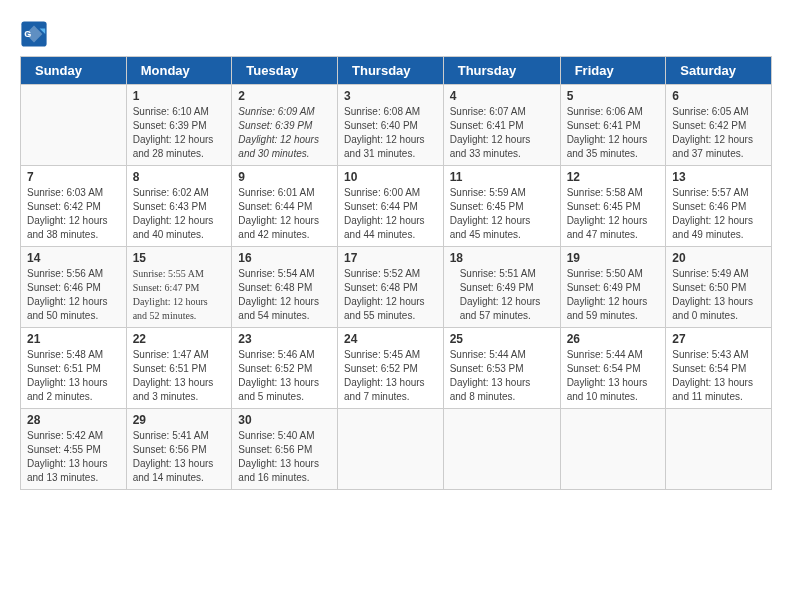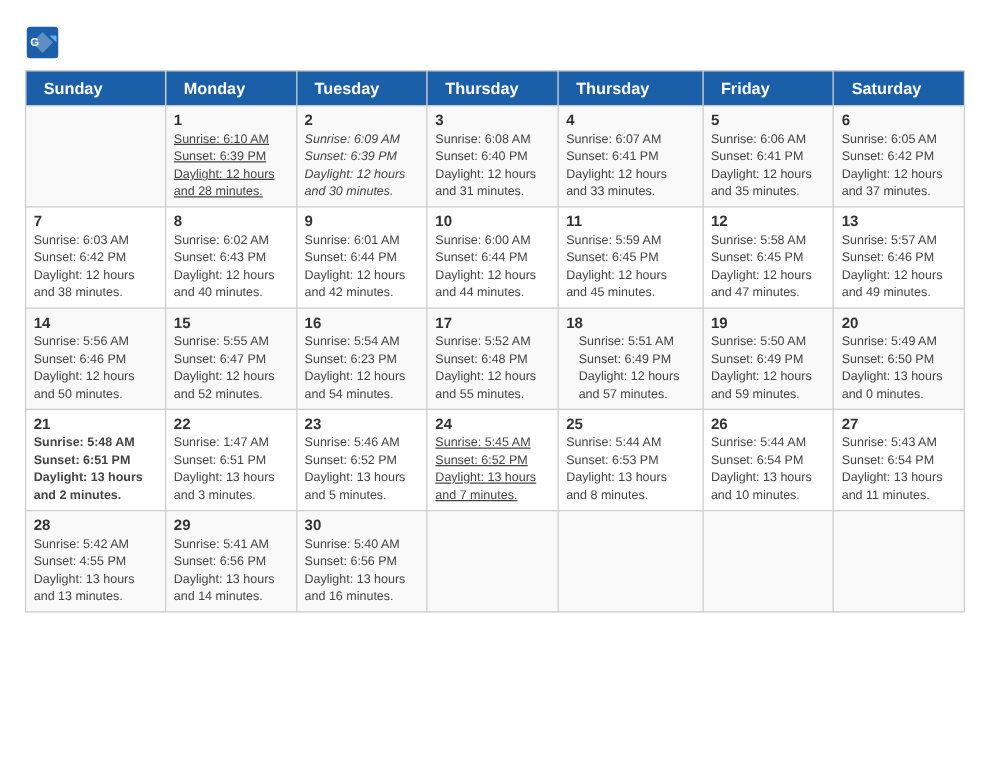--- a/index.html
+++ b/index.html
@@ -121,21 +121,21 @@
         <th>Thursday</th>
         <th>Friday</th>
         <th>Saturday</th>
       </tr>
   </thead>
   <tbody id="calendar-body">
   <tr>
         <td class="empty-cell"></td>
         <td>
           <span class="day-num">1</span>
-          <div class="day-detail" style="white-space: pre-line; text-decoration: underline;">Sunrise: 6:10 AM
+          <div class="day-detail" style="white-space: pre-line;">Sunrise: 6:10 AM
 Sunset: 6:39 PM
 Daylight: 12 hours
 and 28 minutes.</div>
         </td>
         <td>
           <span class="day-num">2</span>
           <div class="day-detail" style="white-space: pre-line; font-style: italic;">Sunrise: 6:09 AM
 Sunset: 6:39 PM
 Daylight: 12 hours
 and 30 minutes.</div>
@@ -223,29 +223,29 @@
       <tr>
         <td>
           <span class="day-num">14</span>
           <div class="day-detail" style="white-space: pre-line;">Sunrise: 5:56 AM
 Sunset: 6:46 PM
 Daylight: 12 hours
 and 50 minutes.</div>
         </td>
         <td>
           <span class="day-num">15</span>
-          <div class="day-detail" style="white-space: pre-line;">Sunrise: 5:55 AM
+          <div class="day-detail" style="white-space: pre-line; font-family: Liberation Serif, serif;">Sunrise: 5:55 AM
 Sunset: 6:47 PM
 Daylight: 12 hours
 and 52 minutes.</div>
         </td>
         <td>
           <span class="day-num">16</span>
           <div class="day-detail" style="white-space: pre-line;">Sunrise: 5:54 AM
-Sunset: 6:23 PM
+Sunset: 6:48 PM
 Daylight: 12 hours
 and 54 minutes.</div>
         </td>
         <td>
           <span class="day-num">17</span>
           <div class="day-detail" style="white-space: pre-line;">Sunrise: 5:52 AM
 Sunset: 6:48 PM
 Daylight: 12 hours
 and 55 minutes.</div>
         </td>
@@ -267,42 +267,42 @@
           <span class="day-num">20</span>
           <div class="day-detail" style="white-space: pre-line;">Sunrise: 5:49 AM
 Sunset: 6:50 PM
 Daylight: 13 hours
 and 0 minutes.</div>
         </td>
       </tr>
       <tr>
         <td>
           <span class="day-num">21</span>
-          <div class="day-detail" style="white-space: pre-line; font-weight: bold;">Sunrise: 5:48 AM
+          <div class="day-detail" style="white-space: pre-line;">Sunrise: 5:48 AM
 Sunset: 6:51 PM
 Daylight: 13 hours
 and 2 minutes.</div>
         </td>
         <td>
           <span class="day-num">22</span>
           <div class="day-detail" style="white-space: pre-line;">Sunrise: 1:47 AM
 Sunset: 6:51 PM
 Daylight: 13 hours
 and 3 minutes.</div>
         </td>
         <td>
           <span class="day-num">23</span>
           <div class="day-detail" style="white-space: pre-line;">Sunrise: 5:46 AM
 Sunset: 6:52 PM
 Daylight: 13 hours
 and 5 minutes.</div>
         </td>
         <td>
           <span class="day-num">24</span>
-          <div class="day-detail" style="white-space: pre-line; text-decoration: underline;">Sunrise: 5:45 AM
+          <div class="day-detail" style="white-space: pre-line;">Sunrise: 5:45 AM
 Sunset: 6:52 PM
 Daylight: 13 hours
 and 7 minutes.</div>
         </td>
         <td>
           <span class="day-num">25</span>
           <div class="day-detail" style="white-space: pre-line;">Sunrise: 5:44 AM
 Sunset: 6:53 PM
 Daylight: 13 hours
 and 8 minutes.</div>

